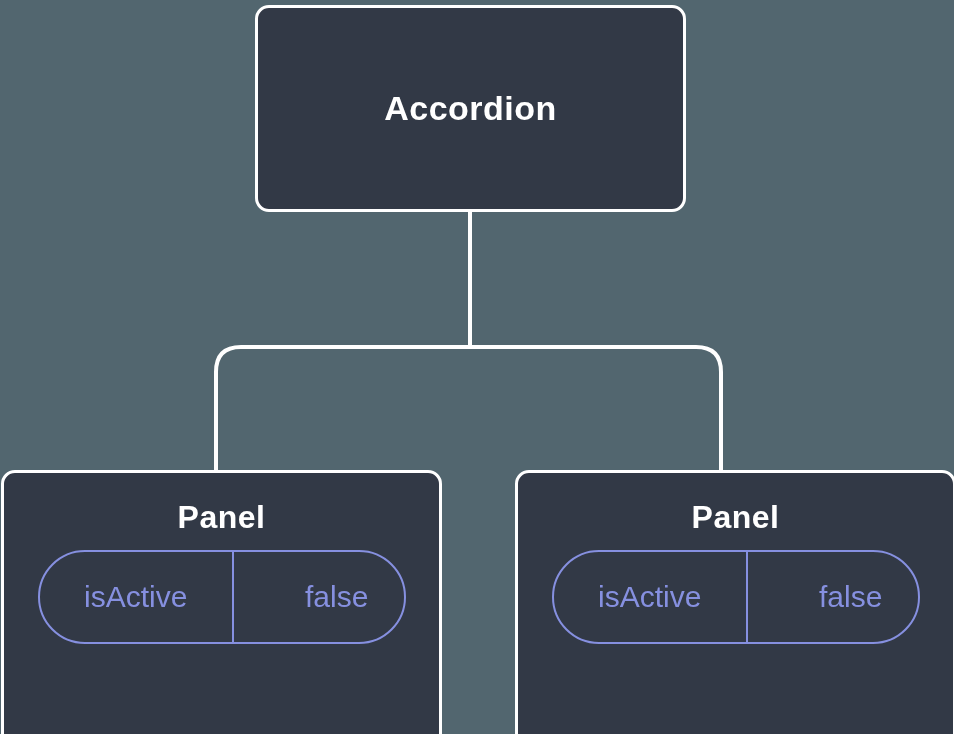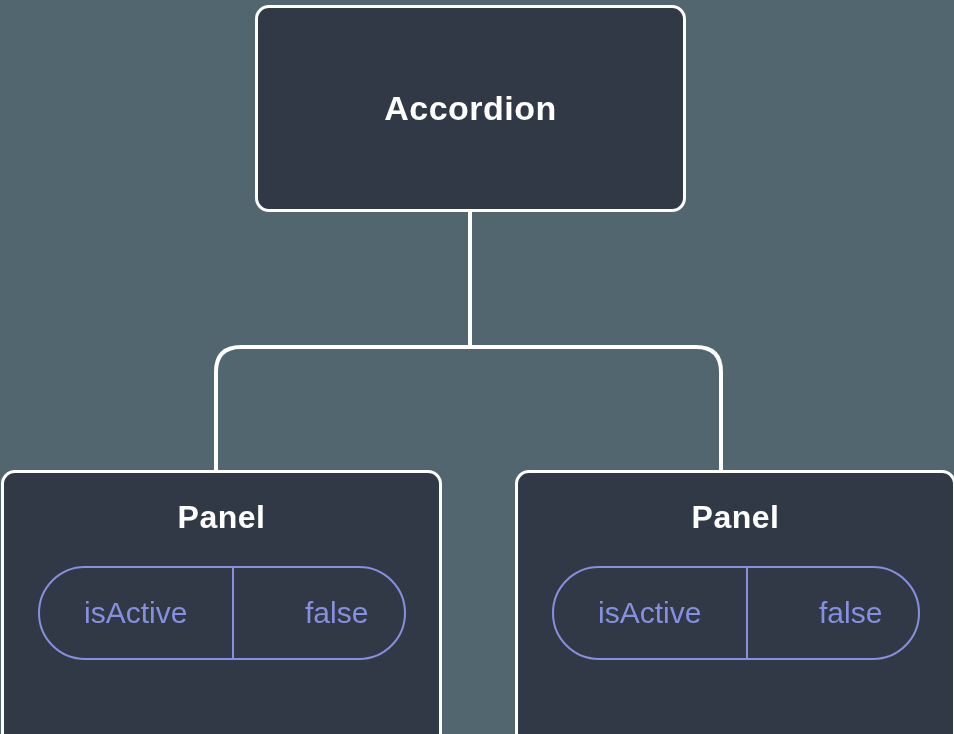--- a/index.html
+++ b/index.html
@@ -48,21 +48,21 @@
     top:470px;width:441px;height:280px;
     display:flex;flex-direction:column;align-items:center;
   }
   .node-panel-left{left:1px;}
   .node-panel-right{left:515px;}
   .node-panel .node-label{
     margin-top:26px;
     font-size:32px;font-weight:700;letter-spacing:0.5px;
   }
   .state-pill{
-    margin-top:30px;
+    margin-top:14px;
     width:368px;height:94px;
     border:2.5px solid var(--state-accent);
     border-radius:60px;
     display:flex;
     align-items:stretch;
     color:var(--state-accent);
     font-size:30px;
   }
   .state-key{
     flex:1.44;

